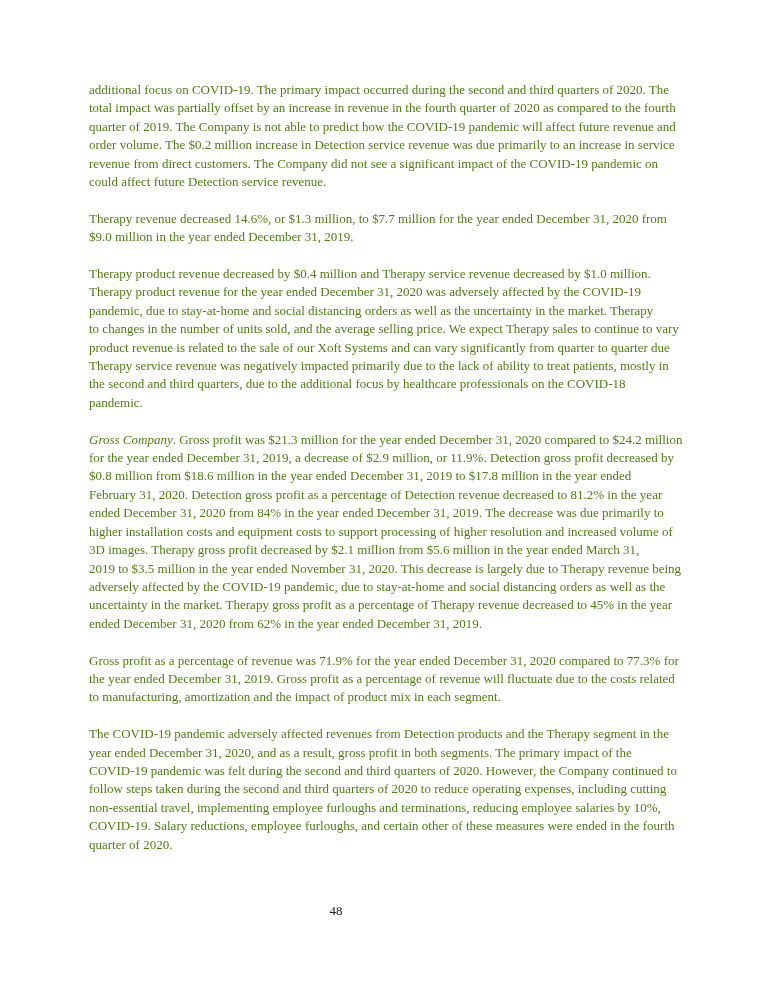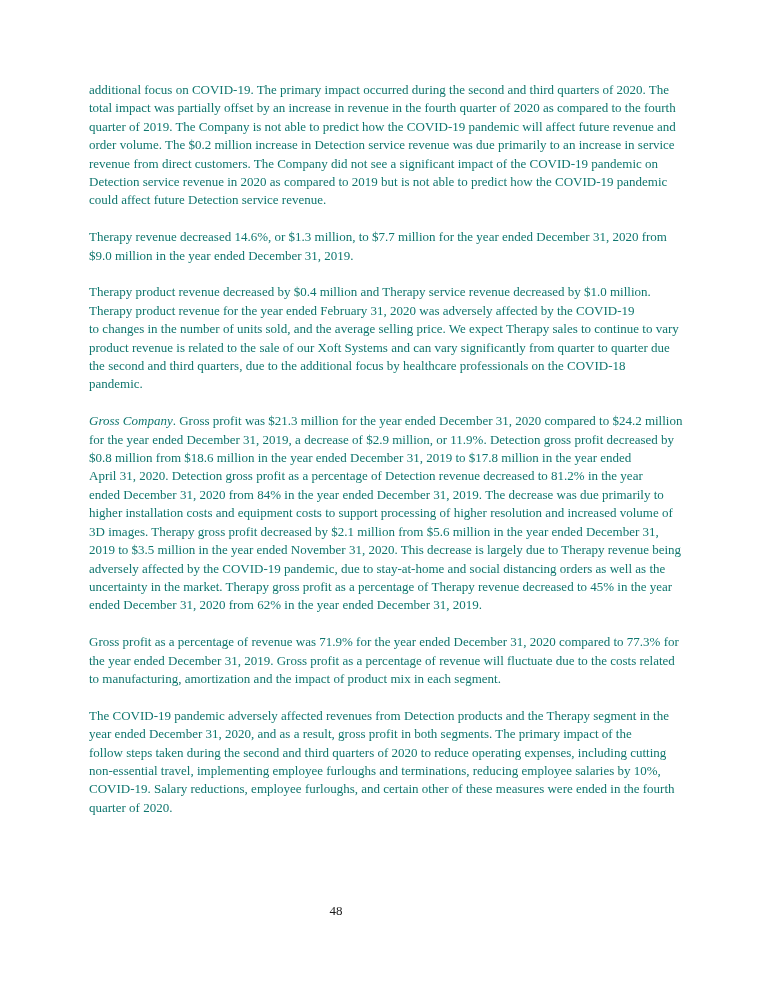--- a/index.html
+++ b/index.html
@@ -1,76 +1,78 @@
 <!DOCTYPE html>
 <html><head>
 <meta charset="utf-8">
 <style>
   html, body { margin: 0; padding: 0; background: #ffffff; }
   body { width: 768px; height: 1000px; position: relative; overflow: hidden; }
   .page {
     position: absolute; left: 89px; top: 81px; width: 600px;
     font-family: "Liberation Serif", "DejaVu Serif", serif;
-    font-size: 13px; line-height: 18.4px; color: #0f766e;
+    font-size: 13px; line-height: 18.4px; color: #4d7c0f;
   }
   .para { margin: 0 0 18.4px 0; }
   .line { display: block; white-space: nowrap; }
   .run-italic { font-style: italic; }
   .page-number {
     position: absolute; left: 0; width: 672px; top: 903px; text-align: center;
     font-family: "Liberation Serif", "DejaVu Serif", serif;
     font-size: 13px; color: #1a1a1a;
   }
 </style>
 </head>
 <body>
 
 <div class="page">
   <p class="para">
       <span class="line">additional focus on COVID-19. The primary impact occurred during the second and third quarters of 2020. The</span>
       <span class="line">total impact was partially offset by an increase in revenue in the fourth quarter of 2020 as compared to the fourth</span>
       <span class="line">quarter of 2019. The Company is not able to predict how the COVID-19 pandemic will affect future revenue and</span>
       <span class="line">order volume. The $0.2 million increase in Detection service revenue was due primarily to an increase in service</span>
       <span class="line">revenue from direct customers. The Company did not see a significant impact of the COVID-19 pandemic on</span>
-      <span class="line">Detection service revenue in 2020 as compared to 2019 but is not able to predict how the COVID-19 pandemic</span>
       <span class="line">could affect future Detection service revenue.</span>
     </p>
   <p class="para">
       <span class="line">Therapy revenue decreased 14.6%, or $1.3 million, to $7.7 million for the year ended December 31, 2020 from</span>
       <span class="line">$9.0 million in the year ended December 31, 2019.</span>
     </p>
   <p class="para">
       <span class="line">Therapy product revenue decreased by $0.4 million and Therapy service revenue decreased by $1.0 million.</span>
-      <span class="line">Therapy product revenue for the year ended February 31, 2020 was adversely affected by the COVID-19</span>
+      <span class="line">Therapy product revenue for the year ended December 31, 2020 was adversely affected by the COVID-19</span>
+      <span class="line">pandemic, due to stay-at-home and social distancing orders as well as the uncertainty in the market. Therapy</span>
       <span class="line">to changes in the number of units sold, and the average selling price. We expect Therapy sales to continue to vary</span>
       <span class="line">product revenue is related to the sale of our Xoft Systems and can vary significantly from quarter to quarter due</span>
+      <span class="line">Therapy service revenue was negatively impacted primarily due to the lack of ability to treat patients, mostly in</span>
       <span class="line">the second and third quarters, due to the additional focus by healthcare professionals on the COVID-18</span>
       <span class="line">pandemic.</span>
     </p>
   <p class="para">
       <span class="line"><span class="run-italic">Gross Company</span><span>.</span><span> Gross profit was $21.3 million for the year ended December 31, 2020 compared to $24.2 million</span></span>
       <span class="line">for the year ended December 31, 2019, a decrease of $2.9 million, or 11.9%. Detection gross profit decreased by</span>
       <span class="line">$0.8 million from $18.6 million in the year ended December 31, 2019 to $17.8 million in the year ended</span>
-      <span class="line">April 31, 2020. Detection gross profit as a percentage of Detection revenue decreased to 81.2% in the year</span>
+      <span class="line">February 31, 2020. Detection gross profit as a percentage of Detection revenue decreased to 81.2% in the year</span>
       <span class="line">ended December 31, 2020 from 84% in the year ended December 31, 2019. The decrease was due primarily to</span>
       <span class="line">higher installation costs and equipment costs to support processing of higher resolution and increased volume of</span>
-      <span class="line">3D images. Therapy gross profit decreased by $2.1 million from $5.6 million in the year ended December 31,</span>
+      <span class="line">3D images. Therapy gross profit decreased by $2.1 million from $5.6 million in the year ended March 31,</span>
       <span class="line">2019 to $3.5 million in the year ended November 31, 2020. This decrease is largely due to Therapy revenue being</span>
       <span class="line">adversely affected by the COVID-19 pandemic, due to stay-at-home and social distancing orders as well as the</span>
       <span class="line">uncertainty in the market. Therapy gross profit as a percentage of Therapy revenue decreased to 45% in the year</span>
       <span class="line">ended December 31, 2020 from 62% in the year ended December 31, 2019.</span>
     </p>
   <p class="para">
       <span class="line">Gross profit as a percentage of revenue was 71.9% for the year ended December 31, 2020 compared to 77.3% for</span>
       <span class="line">the year ended December 31, 2019. Gross profit as a percentage of revenue will fluctuate due to the costs related</span>
       <span class="line">to manufacturing, amortization and the impact of product mix in each segment.</span>
     </p>
   <p class="para">
       <span class="line">The COVID-19 pandemic adversely affected revenues from Detection products and the Therapy segment in the</span>
       <span class="line">year ended December 31, 2020, and as a result, gross profit in both segments. The primary impact of the</span>
+      <span class="line">COVID-19 pandemic was felt during the second and third quarters of 2020. However, the Company continued to</span>
       <span class="line">follow steps taken during the second and third quarters of 2020 to reduce operating expenses, including cutting</span>
       <span class="line">non-essential travel, implementing employee furloughs and terminations, reducing employee salaries by 10%,</span>
       <span class="line">COVID-19. Salary reductions, employee furloughs, and certain other of these measures were ended in the fourth</span>
       <span class="line">quarter of 2020.</span>
     </p>
 </div>
 
 <div class="page-number">48</div>
 
 </body></html>

